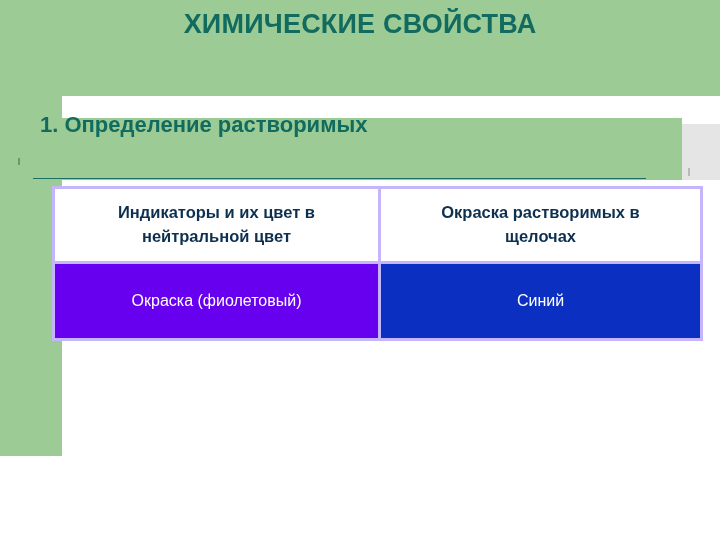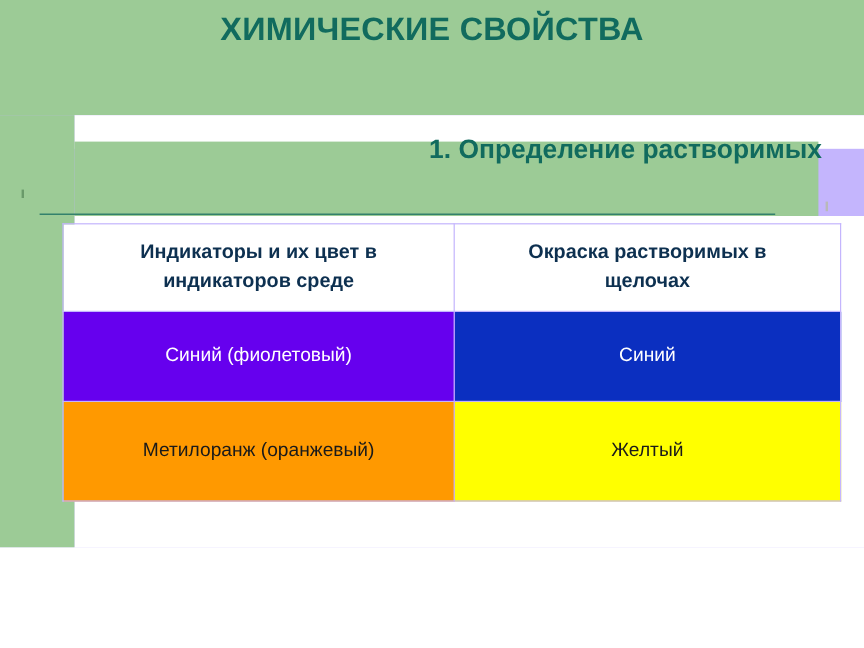--- a/index.html
+++ b/index.html
@@ -11,21 +11,21 @@
     height: 540px;
     overflow: hidden;
     font-family: "Liberation Sans", sans-serif;
     background: #ffffff;
   }
 
   #slide {
     position: relative;
     width: 720px;
     height: 456px;
-    background: #c4b5fd;
+    background: #e5e5e5;
     overflow: hidden;
   }
 
   
   .bg-green-main {
     position: absolute;
     left: 0;
     top: 0;
     width: 720px;
     height: 96px;
@@ -99,38 +99,38 @@
     font-size: 27px;
     font-weight: bold;
     line-height: 1.22;
     letter-spacing: 0.2px;
   }
   .title-sub {
     position: absolute;
     left: 40px;
     top: 110px;
     width: 645px;
-    text-align: right;
+    text-align: left;
     color: #116b5e;
     font-size: 22px;
     font-weight: bold;
     line-height: 1.32;
   }
 
   
   .ind-table {
     position: absolute;
     left: 52px;
     top: 186px;
     width: 648px;
     border-collapse: collapse;
     table-layout: fixed;
   }
   .ind-table td, .ind-table th {
-    border: 1px solid #c4b5fd;
+    border: 3px solid #c4b5fd;
     padding: 0;
     text-align: center;
     vertical-align: middle;
   }
   .col-a { width: 326px; }
   .col-b { width: 322px; }
 
   .hdr-cell {
     height: 72px;
     background: #ffffff;
@@ -182,33 +182,29 @@
 
   <table class="ind-table">
     <colgroup>
       <col class="col-a">
       <col class="col-b">
     </colgroup>
     <thead>
       <tr>
         <th class="hdr-cell">
           <span class="line2">Индикаторы  и их цвет в</span>
-          <span class="line2">индикаторов среде</span>
+          <span class="line2">нейтральной цвет</span>
         </th>
         <th class="hdr-cell">
           <span class="line2">Окраска растворимых в</span>
           <span class="line2">щелочах</span>
         </th>
       </tr>
     </thead>
     <tbody>
       <tr>
-        <td class="cell c-violet">Синий (фиолетовый)</td>
+        <td class="cell c-violet">Окраска (фиолетовый)</td>
         <td class="cell c-blue">Синий</td>
-      </tr>
-      <tr>
-        <td class="cell cell-tall c-orange">Метилоранж (оранжевый)</td>
-        <td class="cell cell-tall c-yellow">Желтый</td>
       </tr>
     </tbody>
   </table>
 
 </div>
 
 </body></html>

